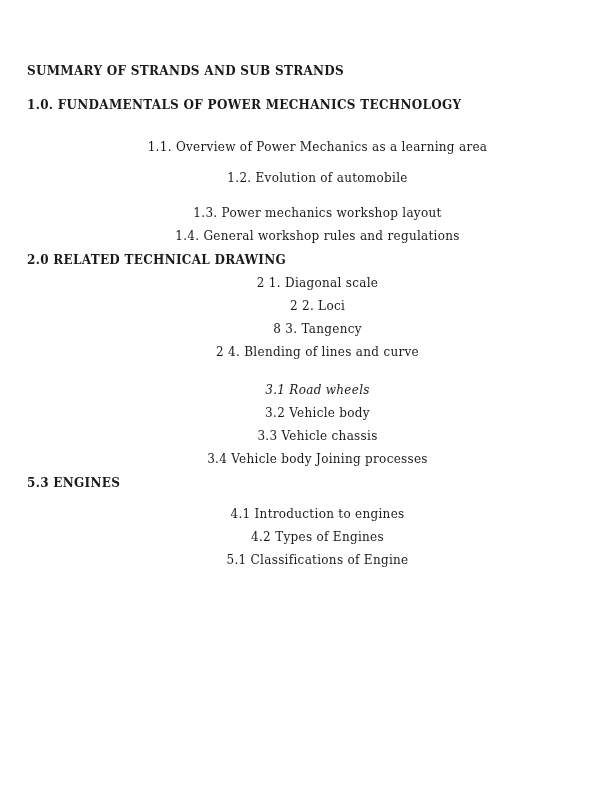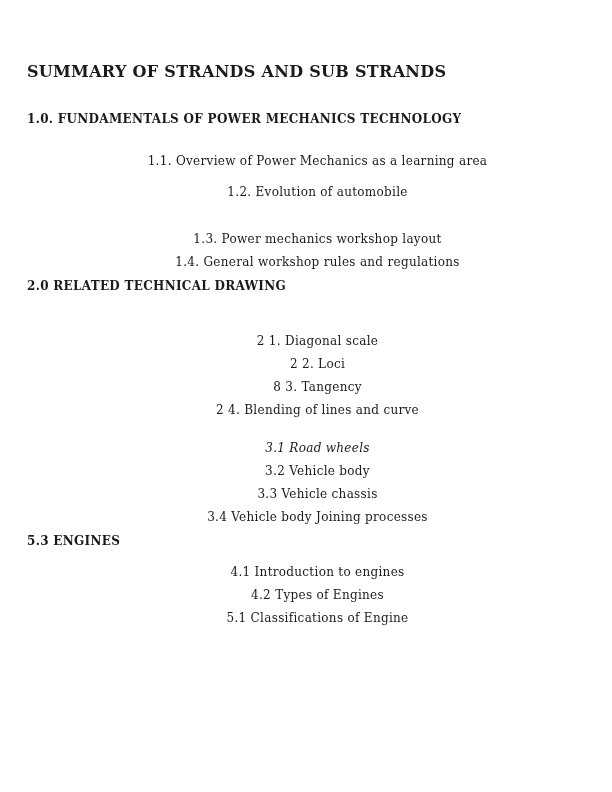--- a/index.html
+++ b/index.html
@@ -12,44 +12,44 @@
   }
   .page {
     width: 612px;
     height: 792px;
     background: #ffffff;
     padding: 60px 40px 40px 27px;
     overflow: hidden;
   }
   .doc-title {
     font-weight: bold;
-    font-size: 16px;
+    font-size: 12px;
     letter-spacing: 0.3px;
     line-height: 23px;
   }
   .section-heading {
     font-weight: bold;
     font-size: 12px;
     letter-spacing: 0.3px;
     line-height: 23px;
   }
   .list-item {
     font-size: 12px;
     letter-spacing: 0.3px;
     line-height: 23px;
     padding-left: 36px;
     text-align: center;
   }
   
-  .mt-11 { margin-top: 25px; }
-  .mt-12 { margin-top: 24px; }
+  .mt-11 { margin-top: 11px; }
+  .mt-12 { margin-top: 12px; }
   .mt-13 { margin-top: 1px; }
   .mt-14 { margin-top: 8px; }
   .mt-15 { margin-top: 15px; font-style: italic; }
-  .mt-16 { margin-top: 32px; }
+  .mt-16 { margin-top: 0; }
   .mt-19 { margin-top: 19px; }
 </style>
 </head>
 <body>
 
 <div class="page">
 
   <div class="doc-title">SUMMARY OF STRANDS AND SUB STRANDS</div>
 
   <div class="section-heading mt-11">1.0. FUNDAMENTALS OF POWER MECHANICS TECHNOLOGY</div>

